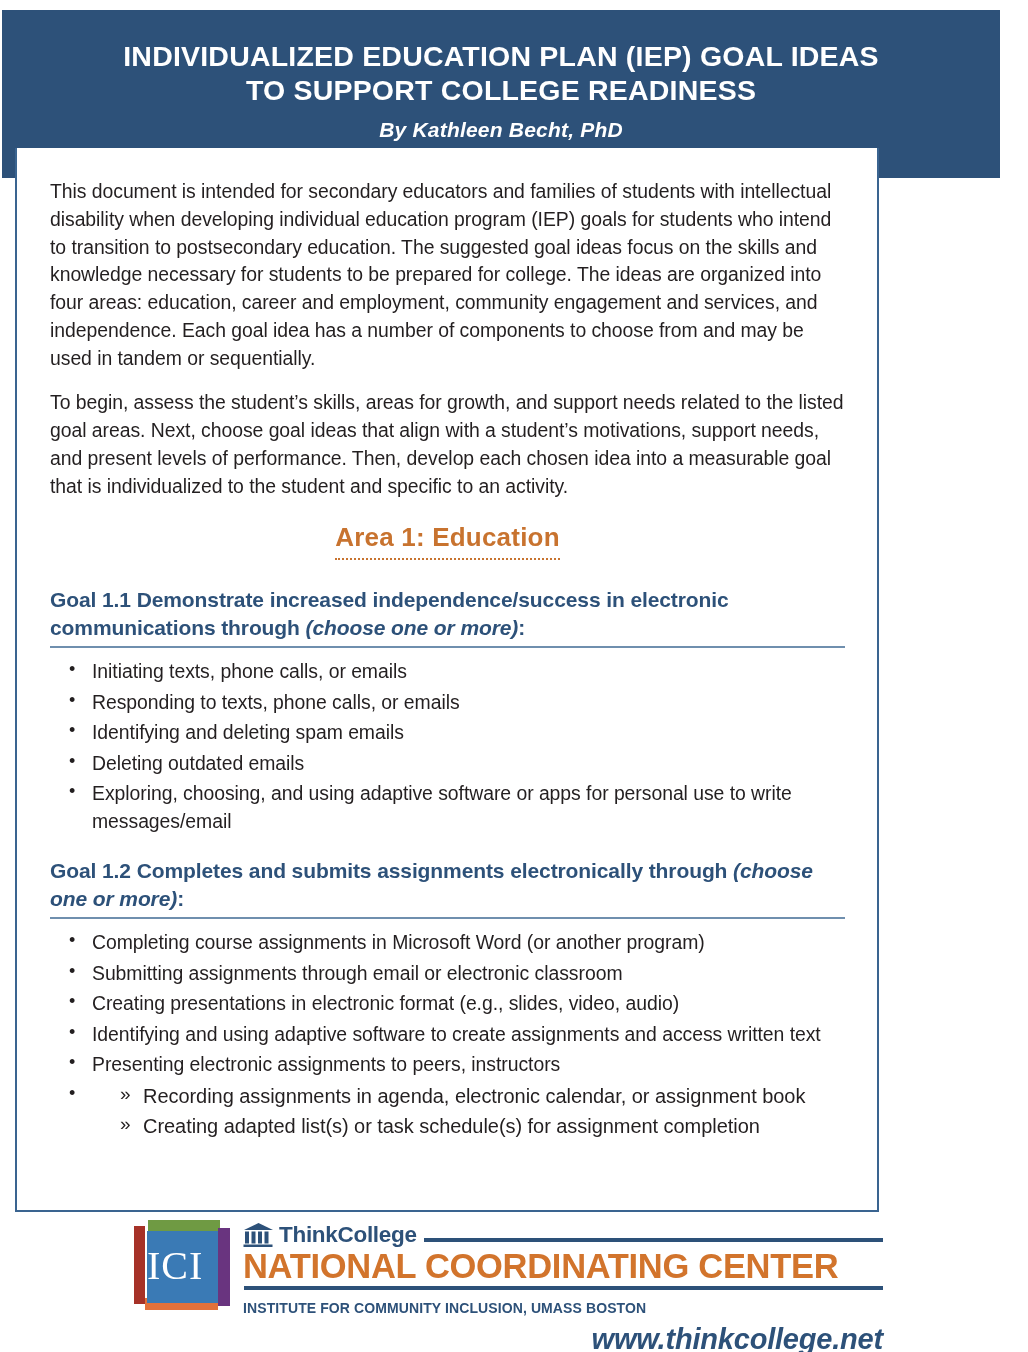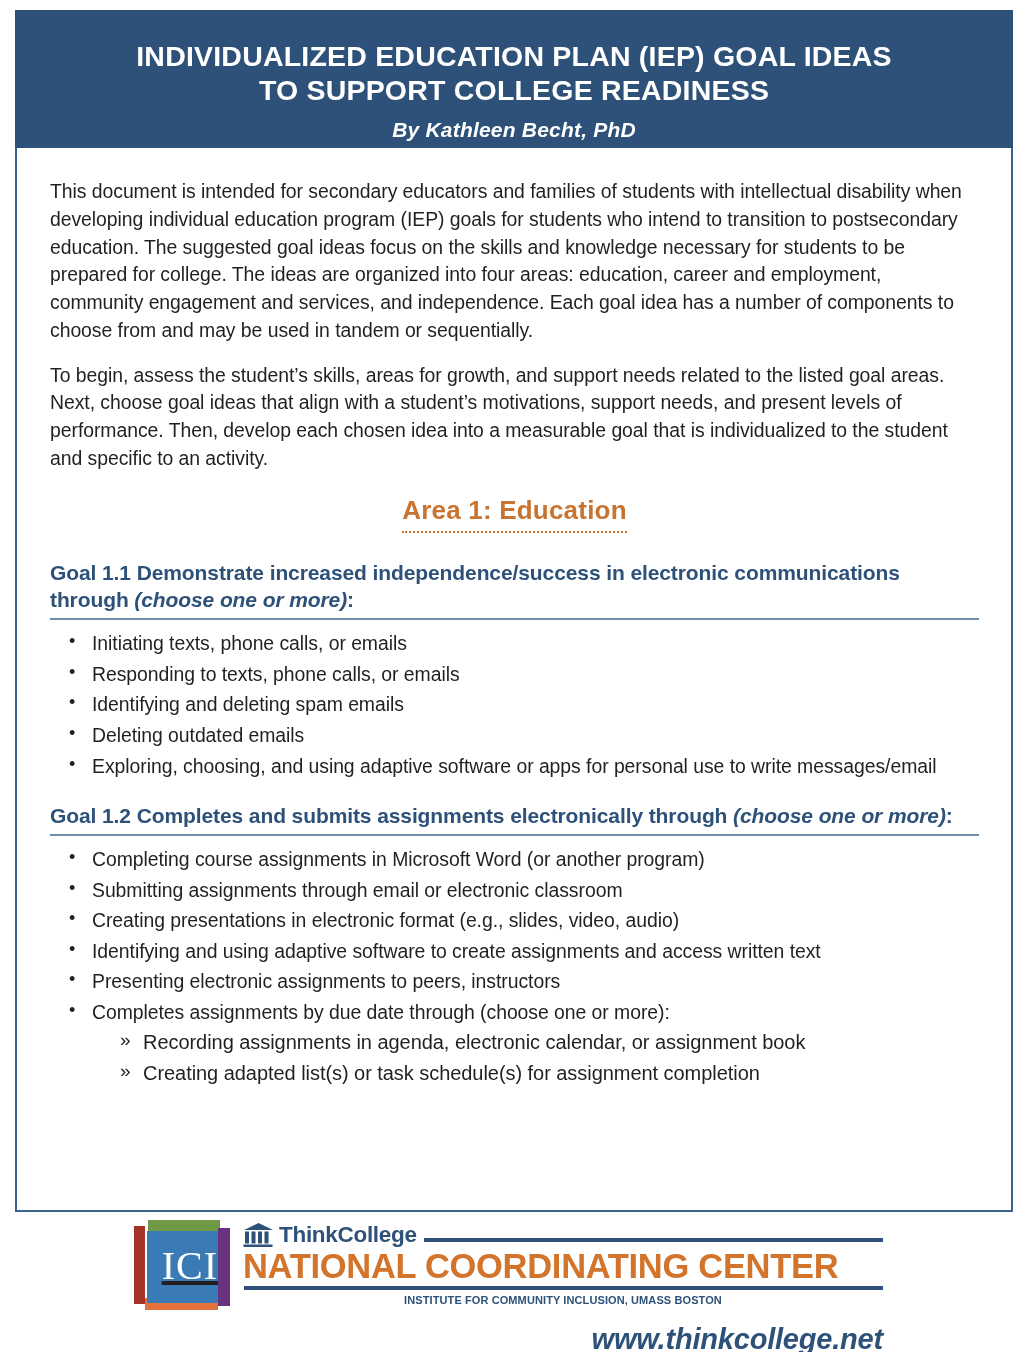--- a/index.html
+++ b/index.html
@@ -17,21 +17,21 @@
   .page {
     position: relative;
     width: 1028px;
     height: 1352px;
     background: #ffffff;
   }
 
   
   .header-band {
     position: absolute;
-    left: 15px;
+    left: 2px;
     top: 10px;
     width: 998px;
     height: 168px;
     background: #2d5179;
     box-sizing: border-box;
     display: flex;
     flex-direction: column;
     align-items: center;
     justify-content: center;
     padding: 4px 30px 10px 30px;
@@ -54,21 +54,21 @@
     text-align: center;
     margin-top: 11px;
     letter-spacing: 0.2px;
   }
 
   
   .content-box {
     position: absolute;
     left: 15px;
     top: 148px;
-    width: 998px;
+    width: 864px;
     height: 1064px;
     box-sizing: border-box;
     border: 2px solid #3a6490;
     border-top: none;
     background: #ffffff;
     padding: 30px 32px 0 33px;
   }
 
   .intro-para {
     font-size: 19.4px;
@@ -191,21 +191,21 @@
     position: absolute; right: 0; top: 8px; width: 12px; height: 78px;
     background: #69347f;
   }
   .ici-bar-bottom {
     position: absolute; left: 11px; bottom: 0; width: 73px; height: 12px;
     background: #e2713b;
   }
   .ici-square {
     position: absolute; left: 13px; top: 11px; width: 71px; height: 72px;
     background: #3a7ab5;
-    display: flex; align-items: center; justify-content: flex-end; text-decoration: underline;
+    display: flex; align-items: center; justify-content: flex-start;
   }
   .ici-text {
     color: #ffffff;
     font-family: "Liberation Serif", serif;
     font-size: 40px;
     line-height: 1;
     letter-spacing: 1px;
     margin-top: -2px;
   }
 
@@ -252,25 +252,25 @@
     white-space: nowrap;
   }
   .tc-rule2 {
     height: 4px;
     background: #2d5179;
     margin-top: 2px;
     margin-left: 1px;
   }
   .tc-institute {
     color: #2d5179;
-    font-size: 11px;
+    font-size: 14px;
     font-weight: bold;
     letter-spacing: 0.1px;
-    text-align: center;
-    margin-top: 4px;
+    text-align: left;
+    margin-top: 10px;
   }
   .tc-url {
     position: absolute;
     left: 243px;
     top: 107px;
     width: 640px;
     text-align: right;
     color: #2d5179;
     font-size: 29px;
     font-weight: bold;
@@ -317,21 +317,20 @@
       <div class="goal-heading">
         <span>Goal 1.2 Completes and submits assignments electronically through </span><span class="choose">(choose one or more)</span><span>:</span>
       </div>
       <ul class="bullets">
         <li>Completing course assignments in Microsoft Word (or another program)</li>
         <li>Submitting assignments through email or electronic classroom</li>
         <li>Creating presentations in electronic format (e.g., slides, video, audio)</li>
         <li>Identifying and using adaptive software to create assignments and access written text</li>
         <li>Presenting electronic assignments to peers, instructors</li>
         <li>
-          <span>Completes assignments by due date through (choose one or more):</span>
           <ul class="subbullets">
             <li>Recording assignments in agenda, electronic calendar, or assignment book</li>
             <li>Creating adapted list(s) or task schedule(s) for assignment completion</li>
           </ul>
         </li>
       </ul>
     </div>
 
   </div>
 

